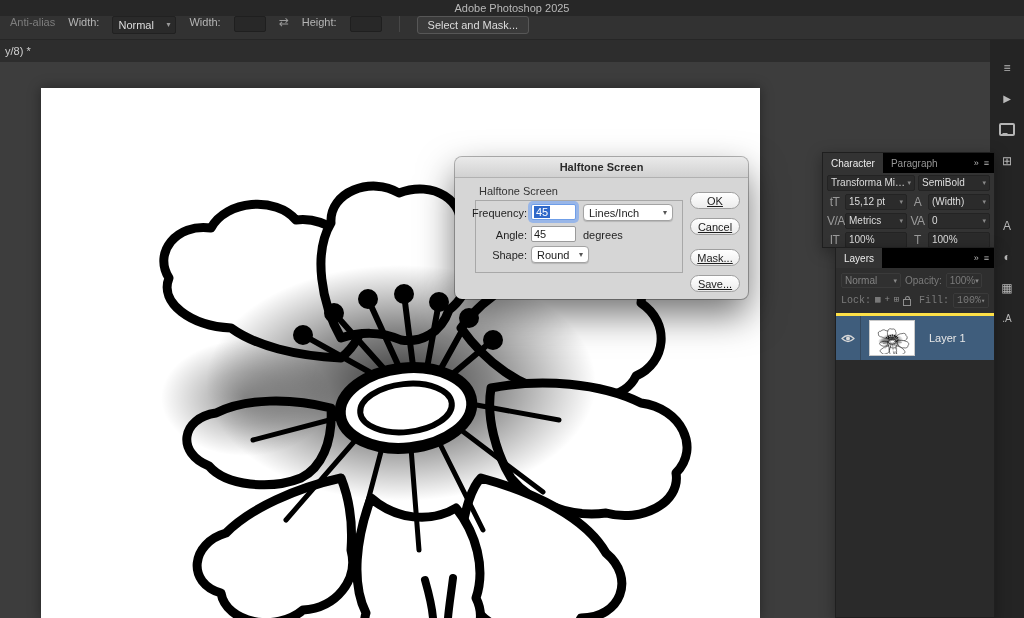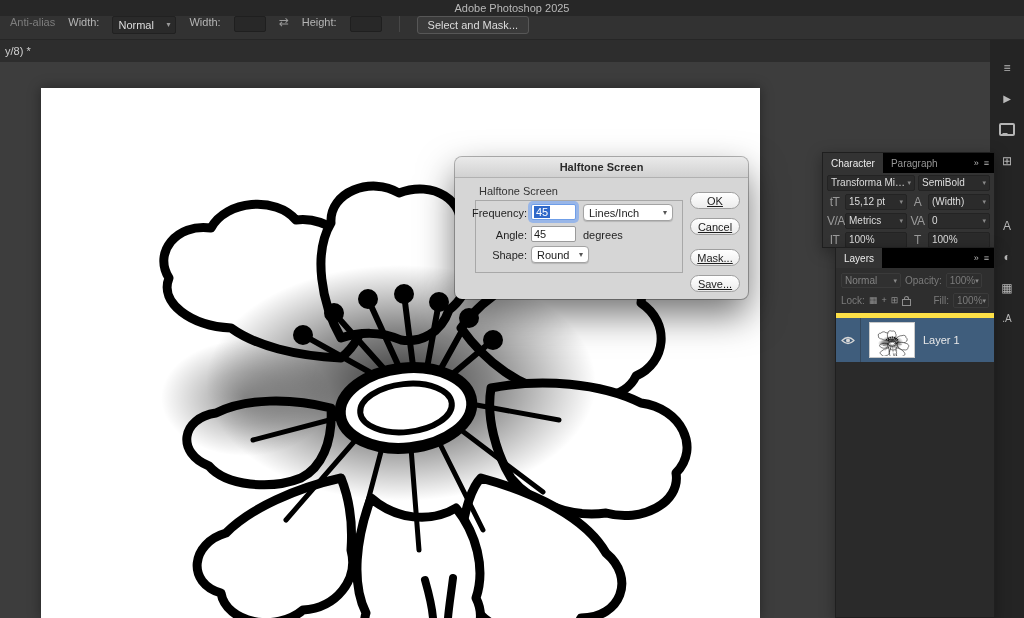--- a/index.html
+++ b/index.html
@@ -56,32 +56,32 @@
   
   .layers-panel{left:835px;top:247px;width:160px;height:371px;background:#2e2e2e;border:1px solid #1f1f1f;
     font-size:10px;color:#ccc;display:flex;flex-direction:column;box-sizing:border-box;
     box-shadow:0 4px 14px rgba(0,0,0,.35);}
   .lrow1{display:flex;align-items:center;gap:4px;padding:5px 5px 2px;}
   .lsel{width:60px;height:15px;background:#303030;border:1px solid #3a3a3a;border-radius:2px;display:flex;
     align-items:center;justify-content:space-between;padding:0 3px;color:#838383;box-sizing:border-box;}
   .dim{color:#7b7b7b;}
   .lval{width:36px;height:15px;border:1px solid #3a3a3a;border-radius:2px;display:flex;justify-content:space-between;
     align-items:center;padding:0 3px;color:#7b7b7b;box-sizing:border-box;}
-  .lrow2{display:flex;align-items:center;gap:4px;padding:3px 5px 5px;border-bottom:5px solid #fde047;}
+  .lrow2{display:flex;align-items:center;gap:4px;padding:3px 5px 5px;border-bottom:3px solid #fde047;font-family:Liberation Mono, monospace;}
   .lockic{color:#8e8e8e;font-size:9px;line-height:1;}
   .css-lock{width:7px;height:5px;border:1px solid #8e8e8e;position:relative;margin-top:3px;}
   .css-lock::before{content:"";position:absolute;top:-4px;left:1px;width:3px;height:3px;border:1px solid #8e8e8e;
     border-bottom:none;border-radius:3px 3px 0 0;}
   .layer-list{flex:1;background:#2a2a2a;display:flex;flex-direction:column;}
   .layer-row{height:44px;background:#3f5d7c;display:flex;align-items:center;}
   .eye-cell{width:24px;height:100%;display:flex;align-items:center;justify-content:center;
     border-right:1px solid #33485e;flex:none;}
   .thumb{width:44px;height:34px;background:#fff;border:1px solid #c9c9c9;margin-left:8px;overflow:hidden;flex:none;
     display:flex;align-items:center;justify-content:center;}
-  .lname{margin-left:8px;color:#e8e8e8;font-size:11px;}
+  .lname{margin-left:14px;color:#e8e8e8;font-size:11px;}
 
   
   .dialog{left:455px;top:145px;width:293px;height:142px;background:#d6d6d6;border-radius:7px;
     box-shadow:0 16px 36px rgba(0,0,0,.55),0 0 0 1px rgba(0,0,0,.28);font-size:11px;color:#1c1c1c;margin-top:12px;}
   .dlg-title{height:20px;background:linear-gradient(#eaeaea,#d1d1d1);border-bottom:1px solid #b1b1b1;
     border-radius:7px 7px 0 0;display:flex;align-items:center;justify-content:center;font-weight:bold;
     font-size:11px;color:#2b2b2b;}
   .dlg-body{position:relative;height:122px;}
   .grp-label{position:absolute;left:24px;top:7px;color:#333;}
   .grp-box{position:absolute;left:20px;top:22px;width:206px;height:71px;border:1px solid #a8a8a8;}

